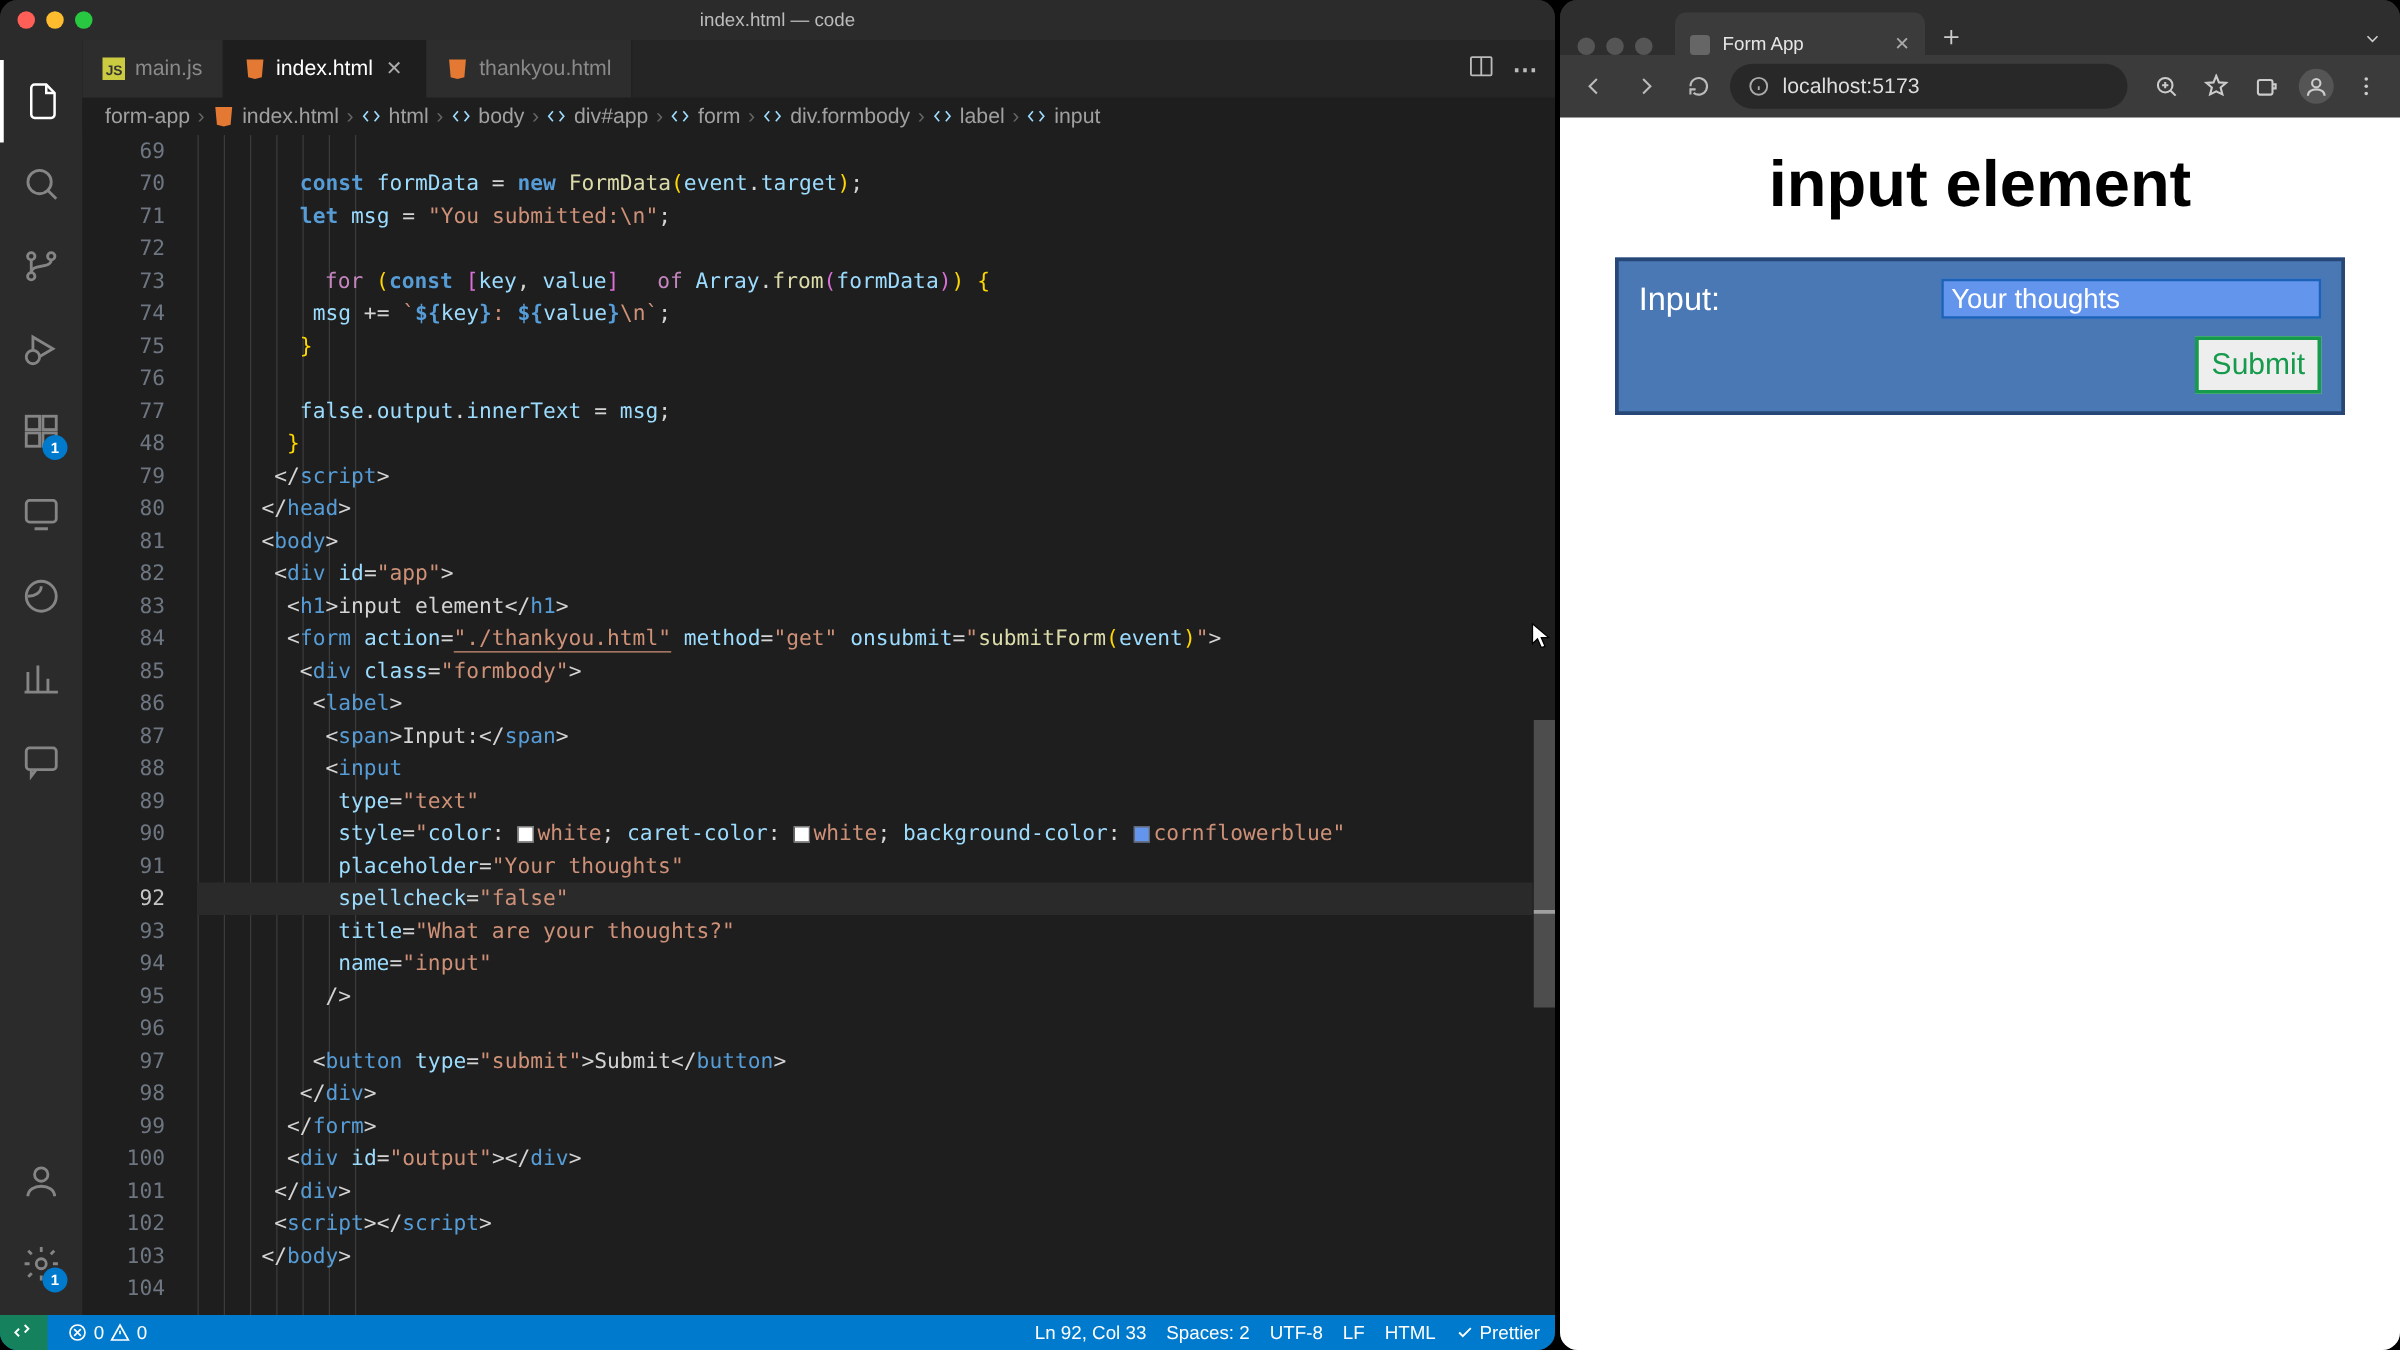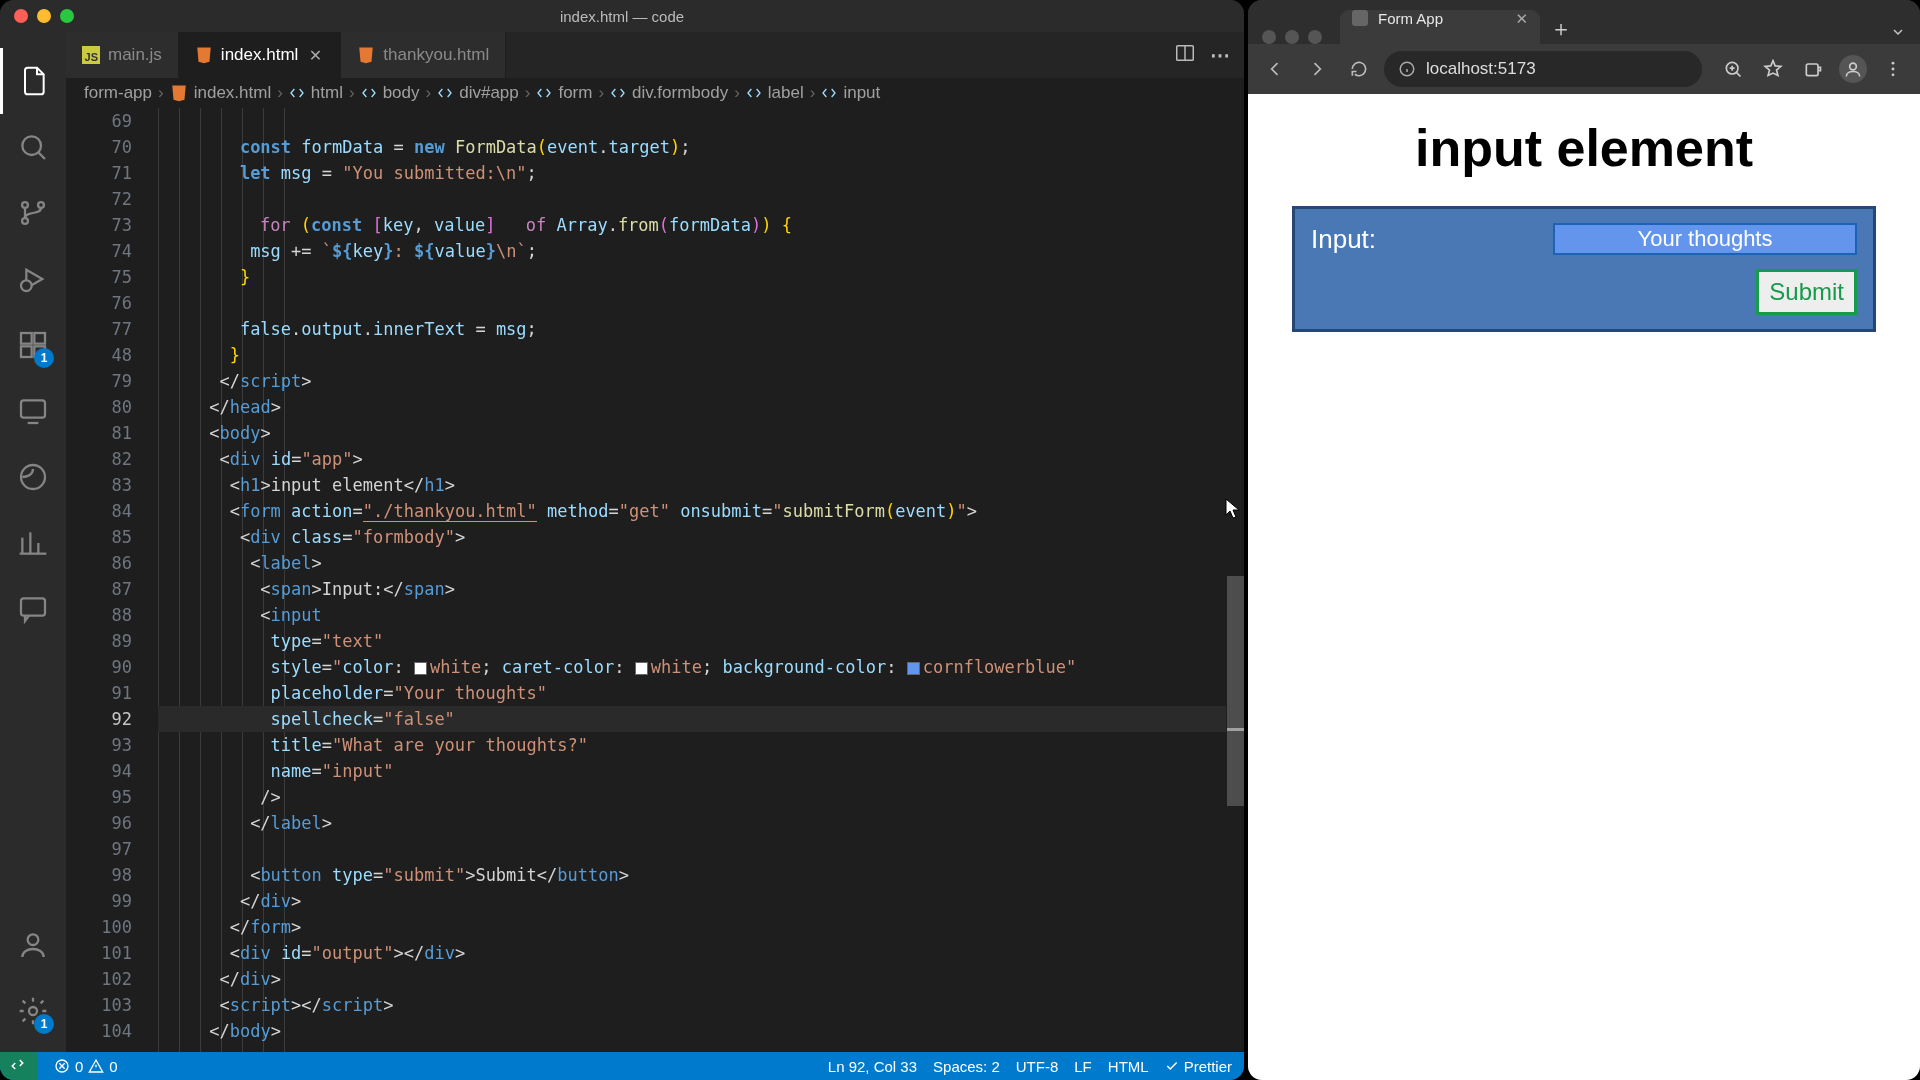--- a/index.html
+++ b/index.html
@@ -113,21 +113,21 @@
   .browser{
     position:absolute; right:0; top:0; width:672px; height:1080px;
     background:#2e2e2e; border-radius:14px; overflow:hidden; color:#e6e6e6;
   }
   .br-tabstrip{
     height:44px; background:#2e2e2e; display:flex; align-items:flex-end; padding:8px 4px 0 14px;
   }
   .br-traffic{display:flex;gap:9px;margin-right:18px;align-items:center;}
   .br-traffic .traffic{background:#555;}
   .br-tab{
-    display:flex; align-items:flex-start; gap:10px; background:#3b3b3b;
+    display:flex; align-items:flex-end; gap:10px; background:#3b3b3b;
     height:34px; border-radius:9px 9px 0 0; padding:0 12px; font-size:15px;
     color:#e6e6e6; min-width:200px;
   }
   .br-tab .favicon{width:16px;height:16px;background:#666;border-radius:3px;}
   .br-tab .x{margin-left:auto;color:#aaa;font-size:15px;}
   .br-newtab{margin-left:10px;color:#ccc;font-size:22px;}
   .br-dropdown{margin-left:auto;margin-right:10px;color:#ccc;}
   .br-toolbar{
     height:50px; background:#3b3b3b; display:flex; align-items:center; gap:8px;
     padding:0 10px;
@@ -150,21 +150,21 @@
   }
   .vp-h1{font-size:52px; font-weight:800; text-align:center; letter-spacing:0px; margin-bottom:28px;}
   .formcard{
     background:#4a78b5; border:3px solid #274877; padding:14px 16px 14px 16px;
     display:flex; flex-direction:column; gap:14px;
   }
   .formrow{display:flex; align-items:center; gap:20px;}
   .formrow span{color:#fff; font-size:26px;}
   .formrow input{
     flex:0 0 300px; margin-left:auto; height:32px; font-size:22px; padding:2px 6px;
-    background:cornflowerblue; border:2px solid #1c63b8; color:#4c1d95;text-align:center;
+    background:cornflowerblue; border:2px solid #1c63b8; color:#4c1d95;
   }
   .formrow input::placeholder{color:#fff;}
   .submitbtn{
     align-self:flex-end; font-size:24px; padding:6px 10px;
     background:#eee; border:3px solid #169a4c; color:#169a4c; font-weight:500;
   }
 
   .mouse-cursor{
     position:absolute; left:1225px; top:498px; width:16px; height:22px;
     pointer-events:none;
@@ -423,21 +423,20 @@
 <div class="codeline">         <span class="pun">&lt;</span><span class="tag">label</span><span class="pun">&gt;</span></div>
 <div class="codeline">          <span class="pun">&lt;</span><span class="tag">span</span><span class="pun">&gt;</span>Input:<span class="pun">&lt;/</span><span class="tag">span</span><span class="pun">&gt;</span></div>
 <div class="codeline">          <span class="pun">&lt;</span><span class="tag">input</span></div>
 <div class="codeline">           <span class="attr">type</span><span class="pun">=</span><span class="str">"text"</span></div>
 <div class="codeline">           <span class="attr">style</span><span class="pun">=</span><span class="str">"</span><span class="css-prop">color</span><span class="pun">:</span> <span class="swatch" style="background:#fff"></span><span class="str">white</span><span class="pun">;</span> <span class="css-prop">caret-color</span><span class="pun">:</span> <span class="swatch" style="background:#fff"></span><span class="str">white</span><span class="pun">;</span> <span class="css-prop">background-color</span><span class="pun">:</span> <span class="swatch" style="background:cornflowerblue"></span><span class="str">cornflowerblue</span><span class="str">"</span></div>
 <div class="codeline">           <span class="attr">placeholder</span><span class="pun">=</span><span class="str">"Your thoughts"</span></div>
 <div class="codeline current">           <span class="attr">spellcheck</span><span class="pun">=</span><span class="str">"false"</span></div>
 <div class="codeline">           <span class="attr">title</span><span class="pun">=</span><span class="str">"What are your thoughts?"</span></div>
 <div class="codeline">           <span class="attr">name</span><span class="pun">=</span><span class="str">"input"</span></div>
 <div class="codeline">          <span class="pun">/&gt;</span></div>
-<div class="codeline">         <span class="pun">&lt;/</span><span class="tag">label</span><span class="pun">&gt;</span></div>
 <div class="codeline">         </div>
 <div class="codeline">         <span class="pun">&lt;</span><span class="tag">button</span> <span class="attr">type</span><span class="pun">=</span><span class="str">"submit"</span><span class="pun">&gt;</span>Submit<span class="pun">&lt;/</span><span class="tag">button</span><span class="pun">&gt;</span></div>
 <div class="codeline">        <span class="pun">&lt;/</span><span class="tag">div</span><span class="pun">&gt;</span></div>
 <div class="codeline">       <span class="pun">&lt;/</span><span class="tag">form</span><span class="pun">&gt;</span></div>
 <div class="codeline">       <span class="pun">&lt;</span><span class="tag">div</span> <span class="attr">id</span><span class="pun">=</span><span class="str">"output"</span><span class="pun">&gt;&lt;/</span><span class="tag">div</span><span class="pun">&gt;</span></div>
 <div class="codeline">      <span class="pun">&lt;/</span><span class="tag">div</span><span class="pun">&gt;</span></div>
 <div class="codeline">      <span class="pun">&lt;</span><span class="tag">script</span><span class="pun">&gt;&lt;/</span><span class="tag">script</span><span class="pun">&gt;</span></div>
 <div class="codeline">     <span class="pun">&lt;/</span><span class="tag">body</span><span class="pun">&gt;</span></div>
 
       </div>

